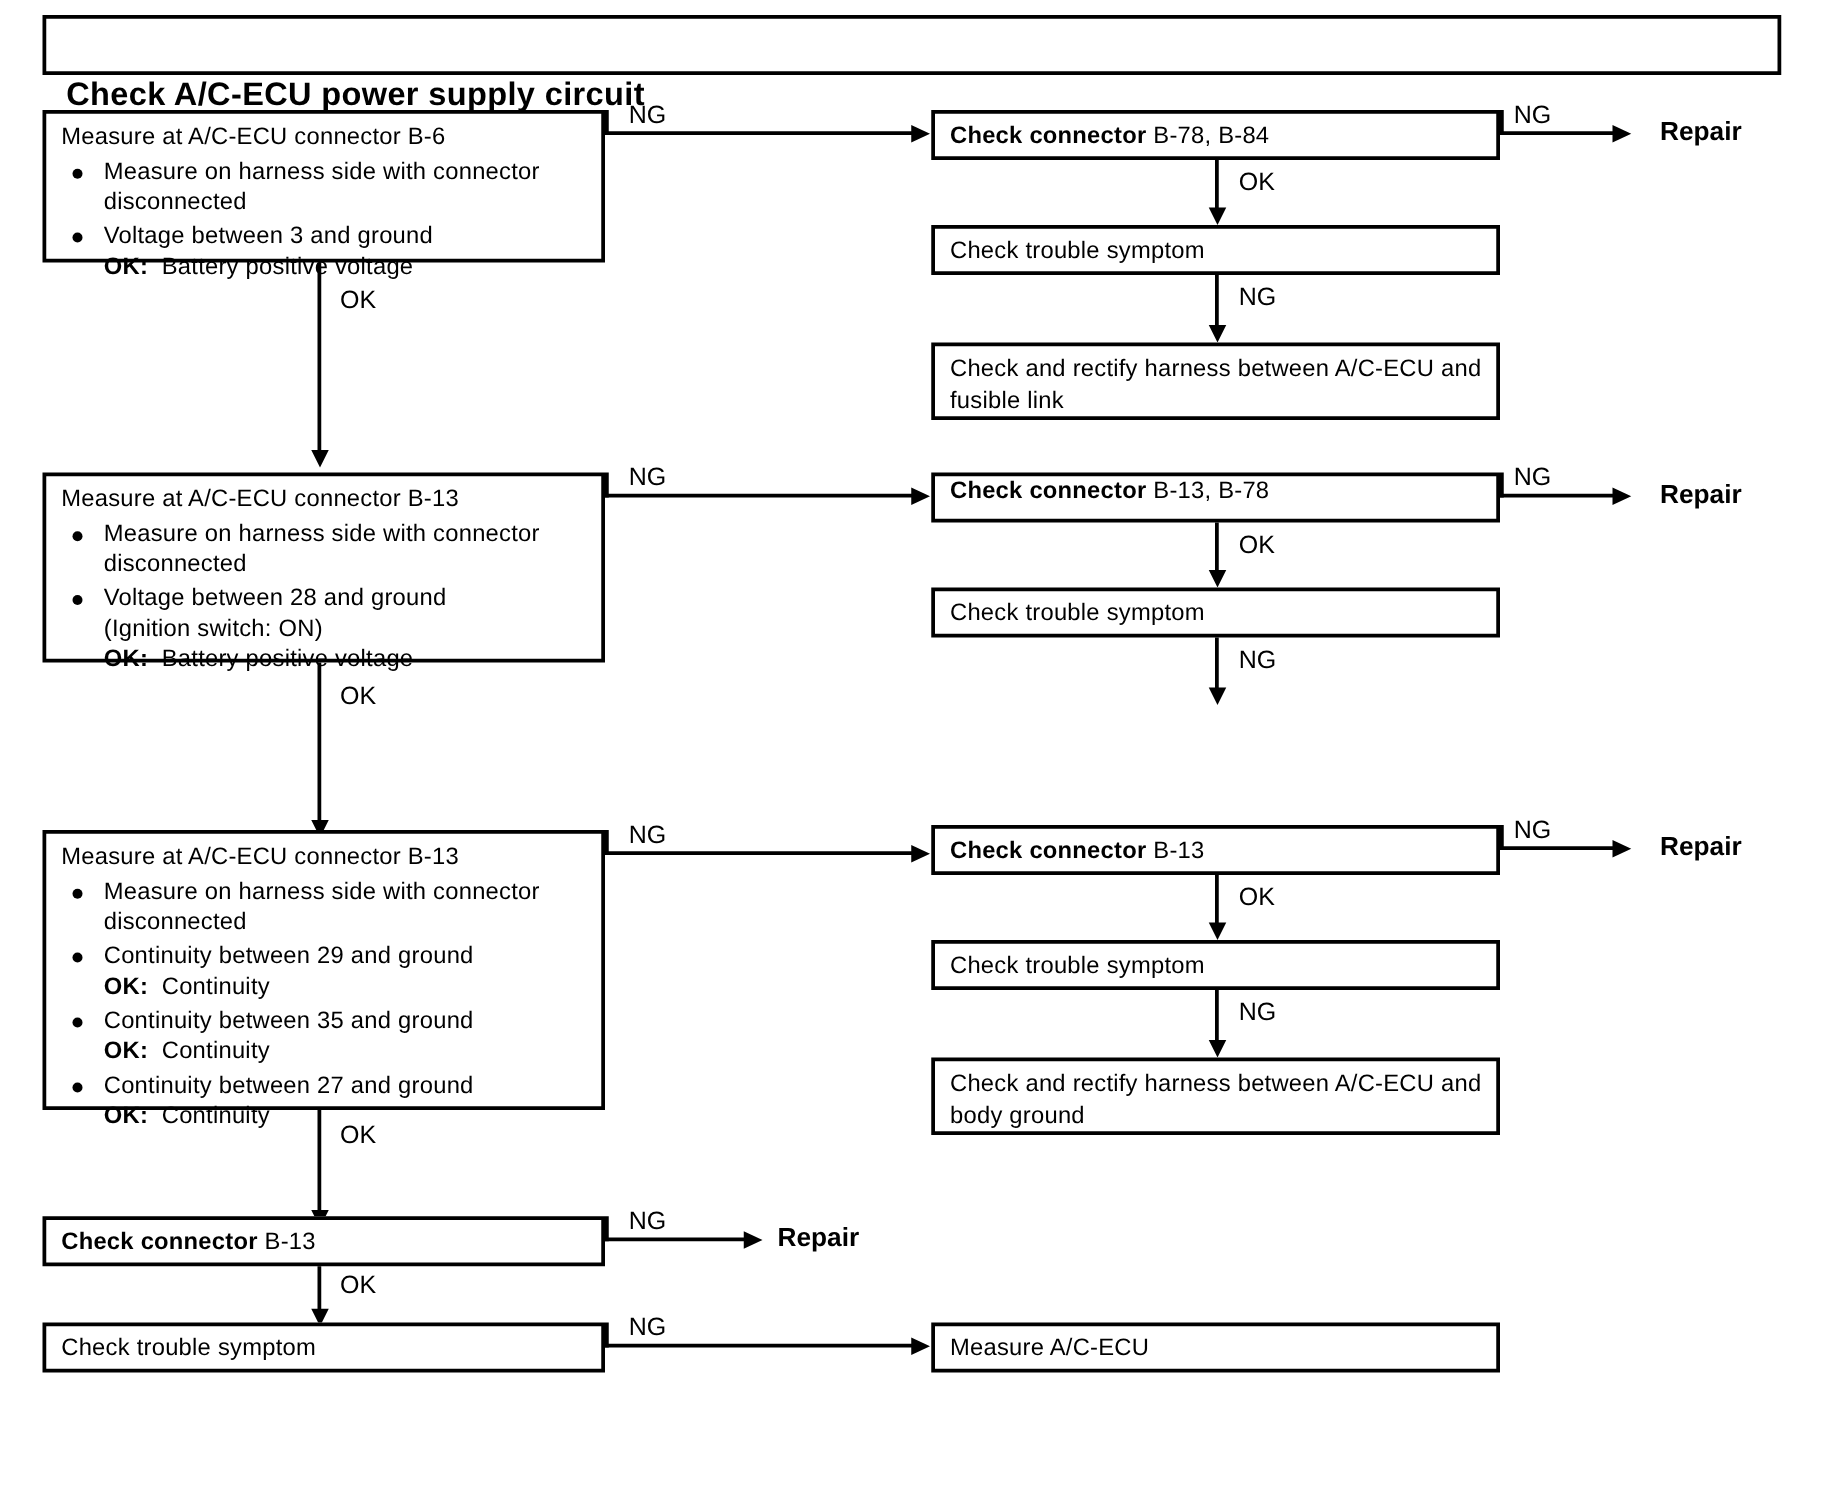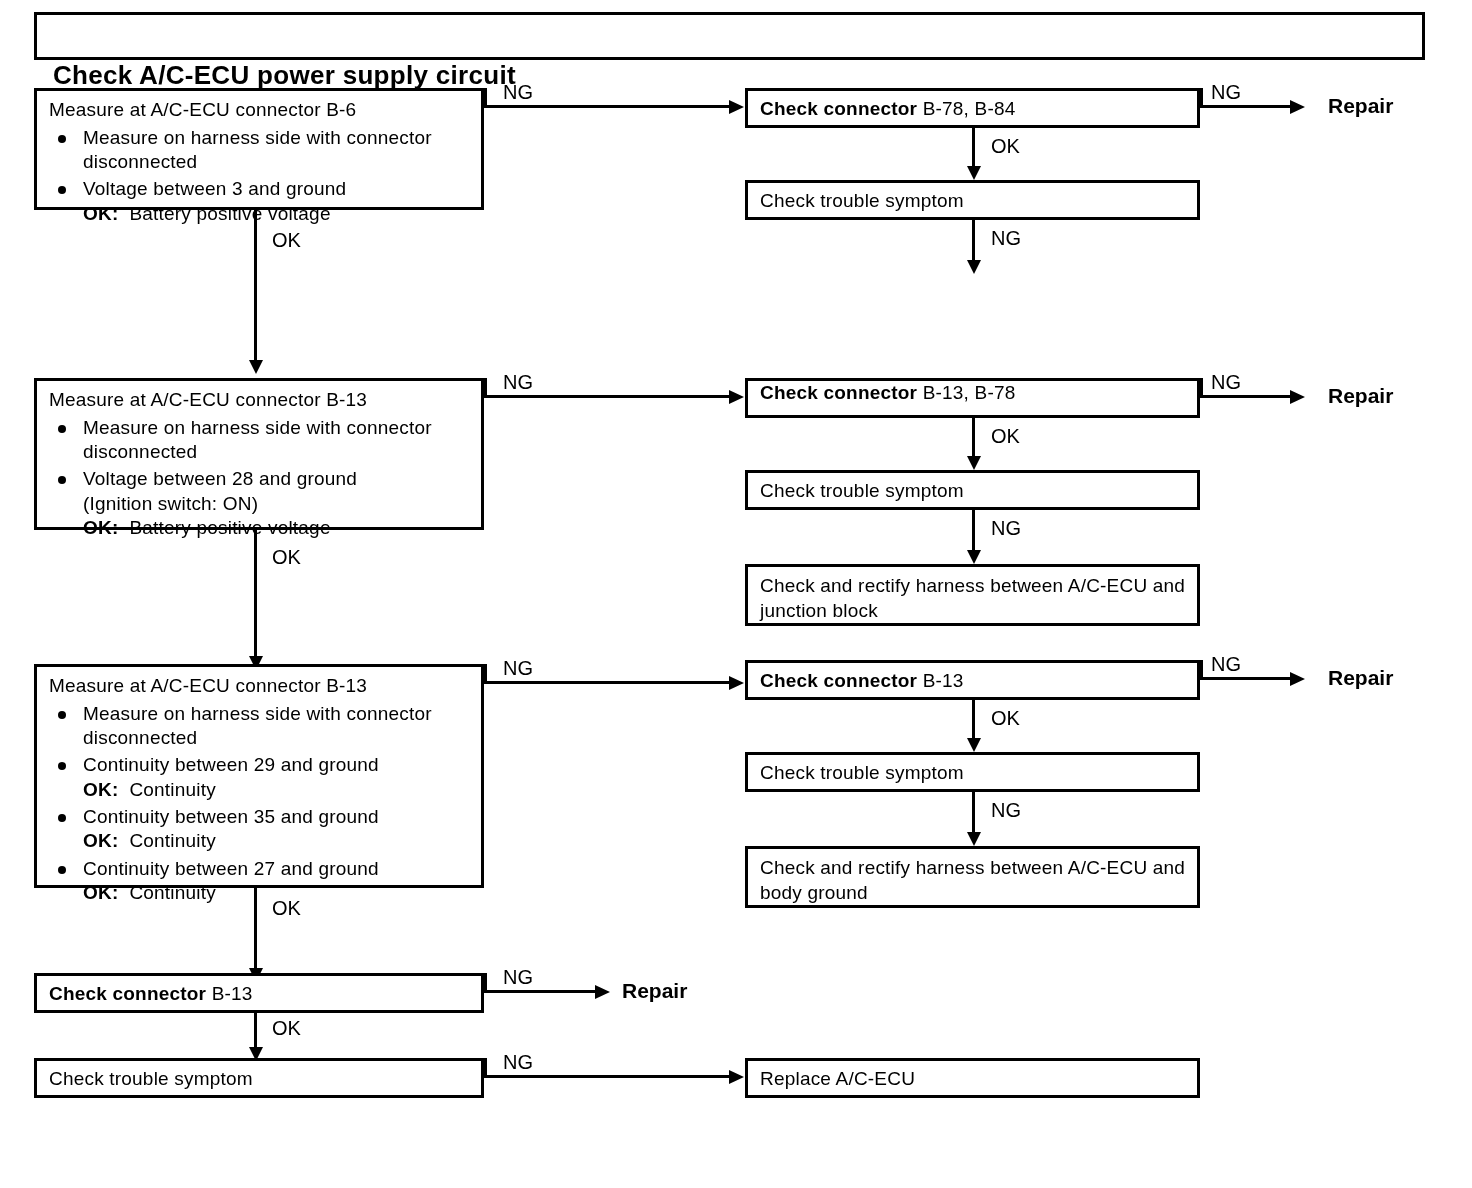--- a/index.html
+++ b/index.html
@@ -240,20 +240,23 @@
   <div class="edge-label" style="left:991px; top:136px;">OK</div>
 
   <div class="box" style="left:745px; top:180px; width:455px; height:40px;">
     <div class="box-inner" style="padding-top:6px;">Check trouble symptom</div>
   </div>
 
   <div class="vline" style="left:972px; top:220px; height:42px;"></div>
   <div class="arrow-down" style="left:966.5px; top:260px;"></div>
   <div class="edge-label" style="left:991px; top:228px;">NG</div>
 
+  <div class="box" style="left:745px; top:274px; width:455px; height:62px;">
+    <div class="box-inner">Check and rectify harness between A/C-ECU and fusible link</div>
+  </div>
 
   <div class="box" style="left:745px; top:378px; width:455px; height:40px;">
     <div class="box-inner" style="padding-top:0;">
       <span style="font-weight:bold;">Check connector</span><span> B-13, B-78</span>
     </div>
   </div>
   <div class="vline" style="left:1200px; top:378px; height:20px;"></div>
   <div class="hline" style="left:1200px; top:395px; width:92px;"></div>
   <div class="arrow-right" style="left:1290px; top:389.5px;"></div>
   <div class="edge-label" style="left:1211px; top:372px;">NG</div>
@@ -264,23 +267,20 @@
   <div class="edge-label" style="left:991px; top:426px;">OK</div>
 
   <div class="box" style="left:745px; top:470px; width:455px; height:40px;">
     <div class="box-inner" style="padding-top:6px;">Check trouble symptom</div>
   </div>
 
   <div class="vline" style="left:972px; top:510px; height:42px;"></div>
   <div class="arrow-down" style="left:966.5px; top:550px;"></div>
   <div class="edge-label" style="left:991px; top:518px;">NG</div>
 
-  <div class="box" style="left:745px; top:564px; width:455px; height:62px;">
-    <div class="box-inner">Check and rectify harness between A/C-ECU and junction block</div>
-  </div>
 
   <div class="box" style="left:745px; top:660px; width:455px; height:40px;">
     <div class="box-inner" style="padding-top:6px;">
       <span style="font-weight:bold;">Check connector</span><span> B-13</span>
     </div>
   </div>
   <div class="vline" style="left:1200px; top:660px; height:20px;"></div>
   <div class="hline" style="left:1200px; top:677px; width:92px;"></div>
   <div class="arrow-right" style="left:1290px; top:671.5px;"></div>
   <div class="edge-label" style="left:1211px; top:654px;">NG</div>
@@ -296,16 +296,16 @@
 
   <div class="vline" style="left:972px; top:792px; height:42px;"></div>
   <div class="arrow-down" style="left:966.5px; top:832px;"></div>
   <div class="edge-label" style="left:991px; top:800px;">NG</div>
 
   <div class="box" style="left:745px; top:846px; width:455px; height:62px;">
     <div class="box-inner">Check and rectify harness between A/C-ECU and body ground</div>
   </div>
 
   <div class="box" style="left:745px; top:1058px; width:455px; height:40px;">
-    <div class="box-inner" style="padding-top:6px;">Replace A/C-ECU</div>
+    <div class="box-inner" style="padding-top:6px;">Measure A/C-ECU</div>
   </div>
 
 </div>
 
 </body></html>

